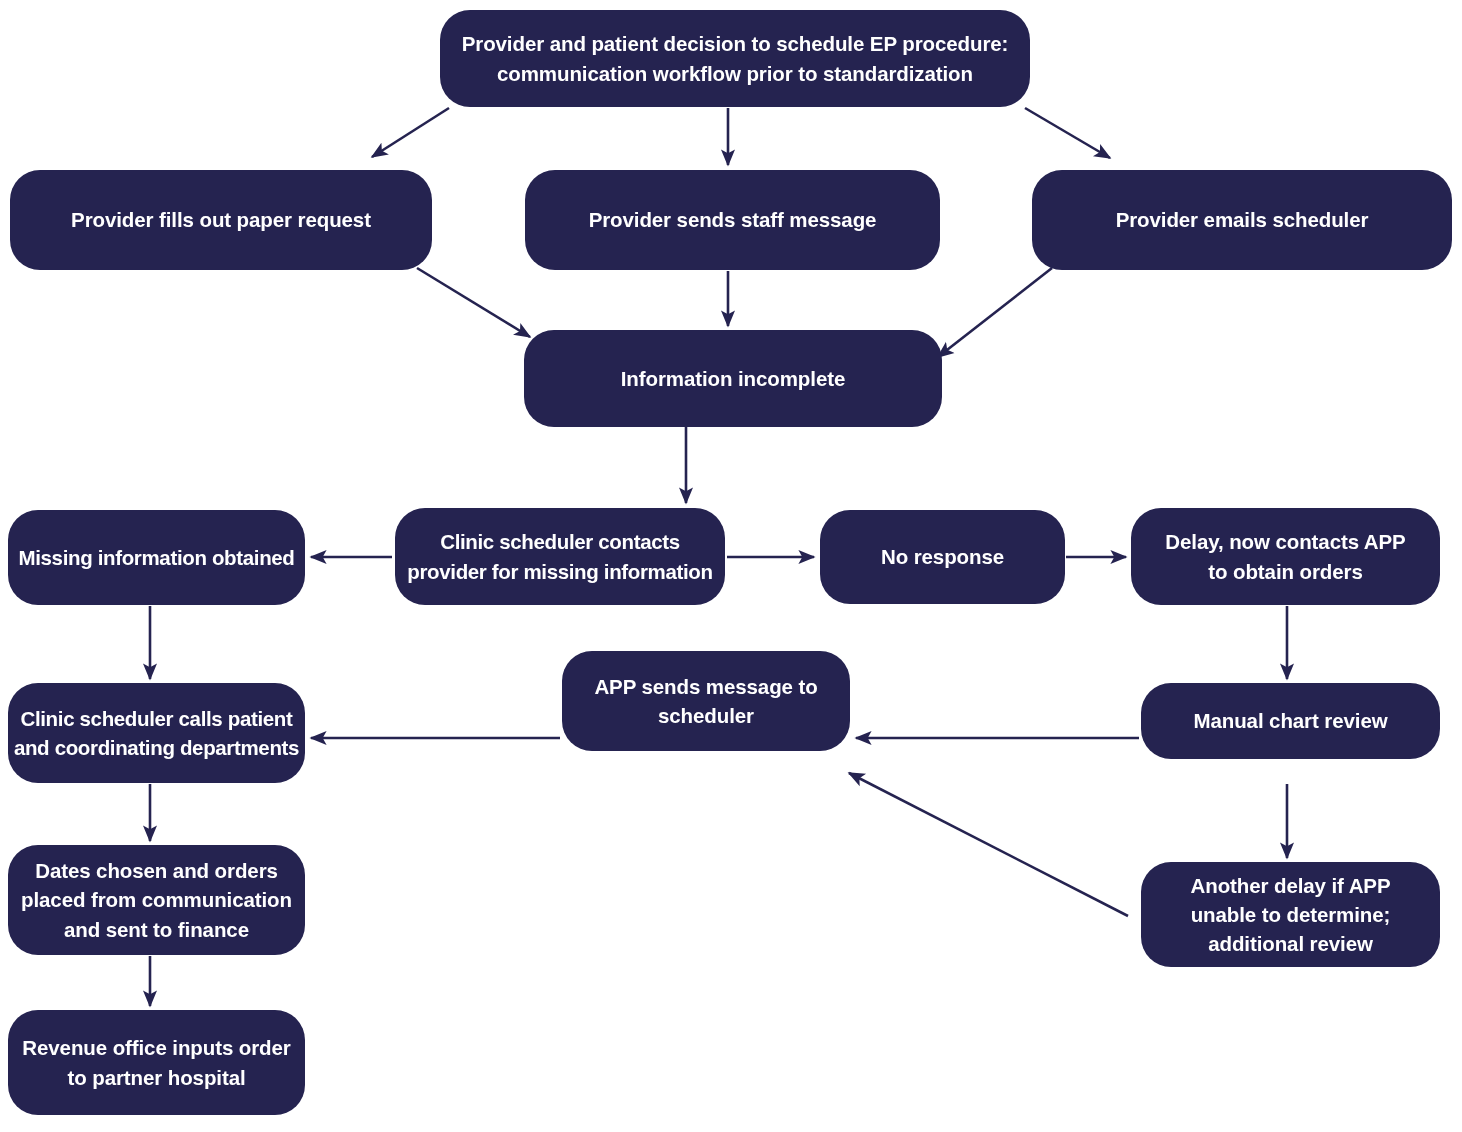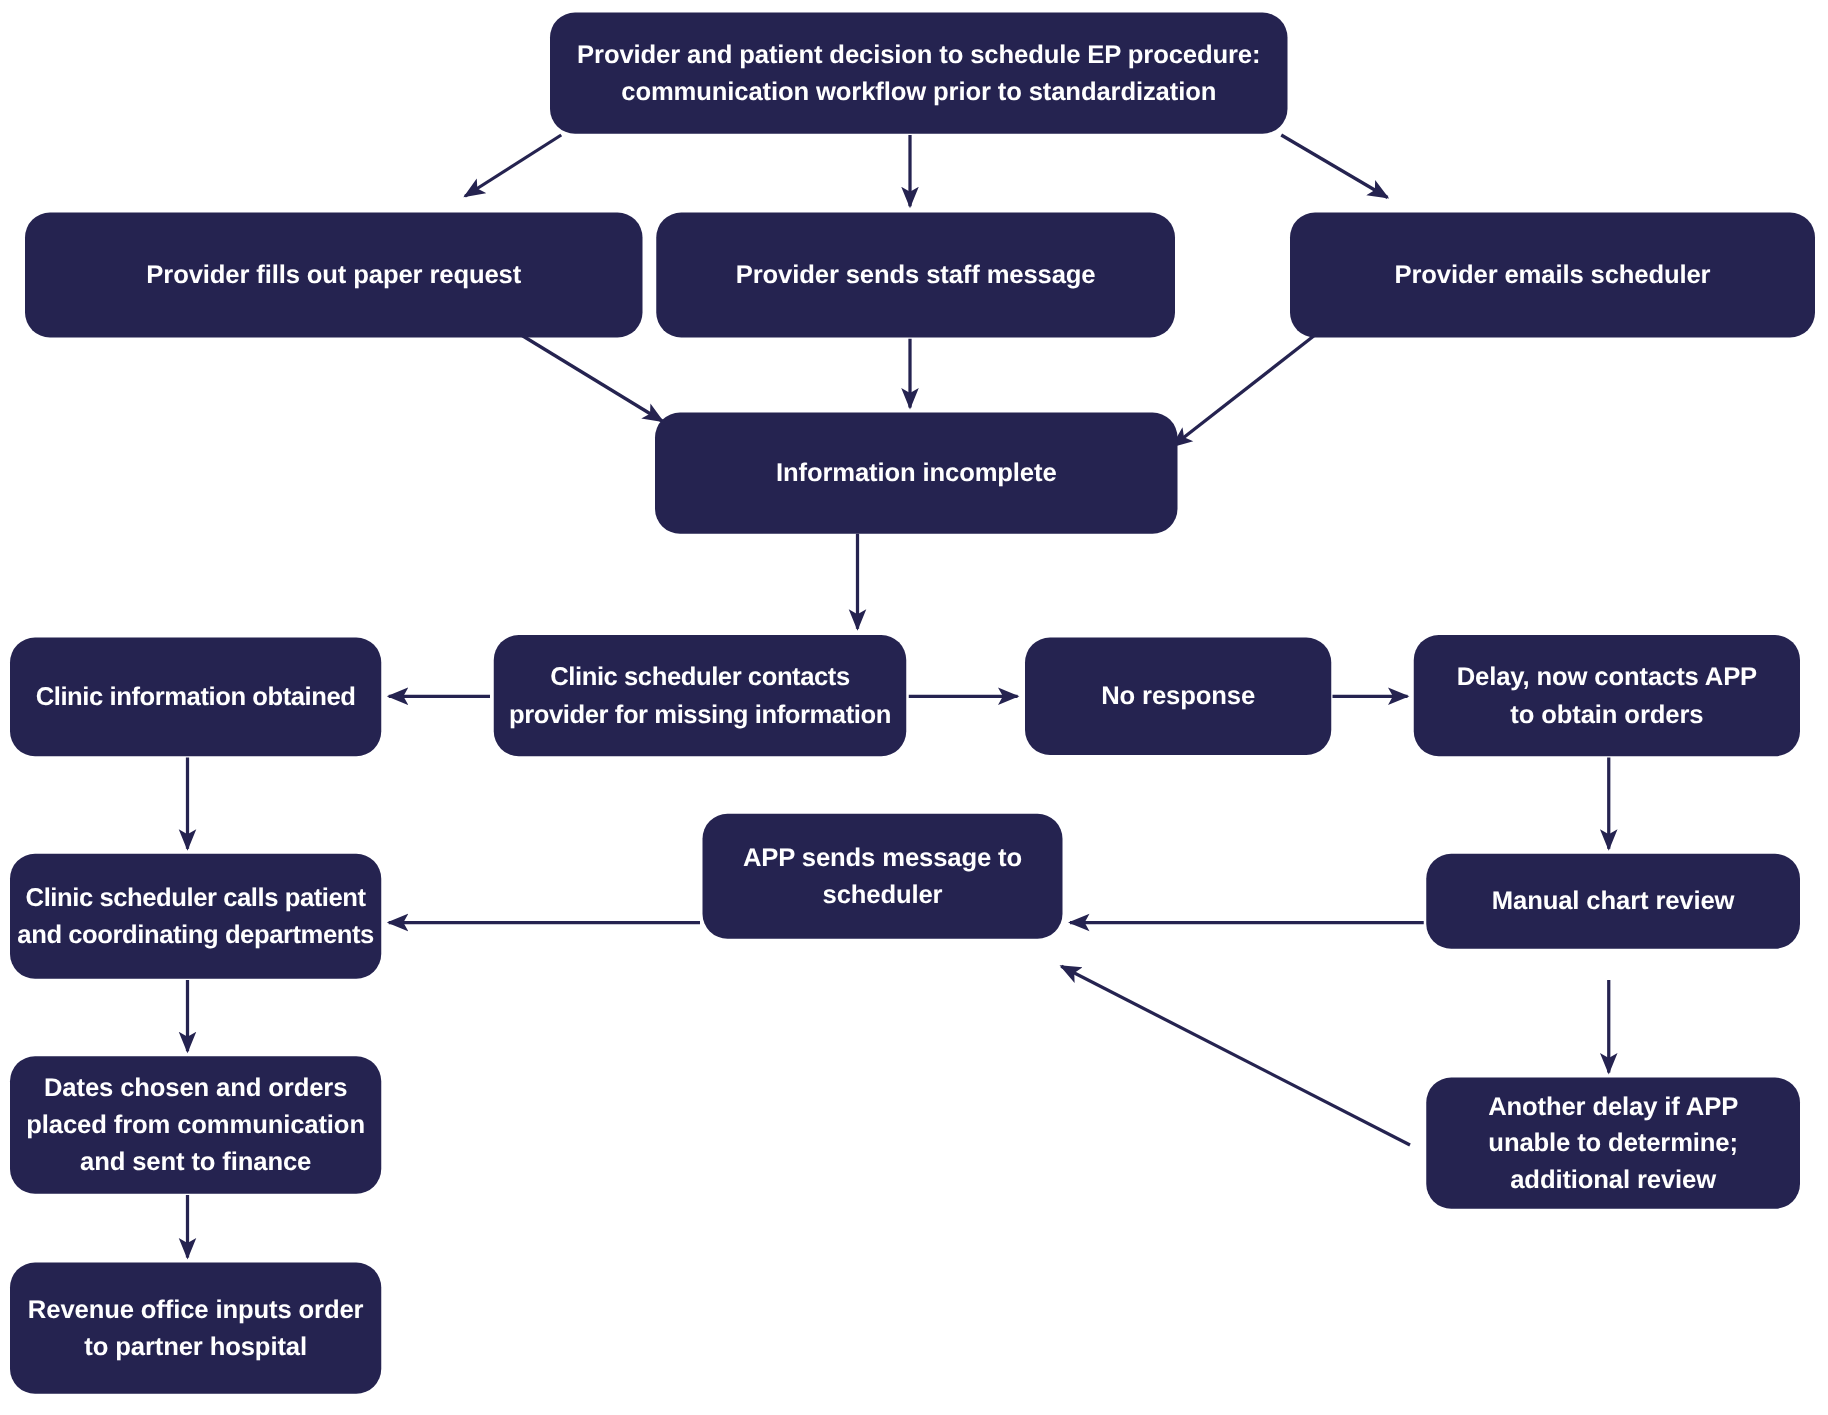--- a/index.html
+++ b/index.html
@@ -23,21 +23,21 @@
     top: 0;
     width: 1462px;
     height: 1132px;
     pointer-events: none;
   }
   .node {
     position: absolute;
     box-sizing: border-box;
     background: #252350;
     color: #ffffff;
-    border-radius: 20px;
+    border-radius: 30px;
     display: flex;
     align-items: center;
     justify-content: center;
     text-align: center;
     font-weight: bold;
     font-size: 20.5px;
     line-height: 1.42;
     padding: 16px 10px;
     letter-spacing: -0.1px;
     white-space: pre-line;
@@ -85,25 +85,25 @@
 
       <line x1="1128" y1="916" x2="849" y2="773"></line>
 
       <line x1="150" y1="784" x2="150" y2="841"></line>
       <line x1="150" y1="956" x2="150" y2="1006"></line>
     </g>
   </svg>
 
   <div class="node" style="left: 440px; top: 10px; width: 590px; height: 97px;">Provider and patient decision to schedule EP procedure:
 communication workflow prior to standardization</div>
-  <div class="node" style="left: 20px; top: 170px; width: 494px; height: 100px;">Provider fills out paper request</div>
+  <div class="node" style="left: 10px; top: 170px; width: 422px; height: 100px;">Provider fills out paper request</div>
   <div class="node" style="left: 525px; top: 170px; width: 415px; height: 100px;">Provider sends staff message</div>
   <div class="node" style="left: 1032px; top: 170px; width: 420px; height: 100px;">Provider emails scheduler</div>
   <div class="node" style="left: 524px; top: 330px; width: 418px; height: 97px;">Information incomplete</div>
-  <div class="node tight" style="left: 8px; top: 510px; width: 297px; height: 95px;">Clinic information obtained</div>
+  <div class="node tight" style="left: 8px; top: 510px; width: 297px; height: 95px;">Missing information obtained</div>
   <div class="node" style="left: 820px; top: 510px; width: 245px; height: 94px;">No response</div>
   <div class="node tight" style="left: 395px; top: 508px; width: 330px; height: 97px;">Clinic scheduler contacts
 provider for missing information</div>
   <div class="node" style="left: 1131px; top: 508px; width: 309px; height: 97px;">Delay, now contacts APP
 to obtain  orders</div>
   <div class="node tight" style="left: 8px; top: 683px; width: 297px; height: 100px;">Clinic scheduler calls patient
 and coordinating departments</div>
   <div class="node" style="left: 562px; top: 651px; width: 288px; height: 100px;">APP sends message to
 scheduler</div>
   <div class="node" style="left: 1141px; top: 683px; width: 299px; height: 76px;">Manual chart review</div>

